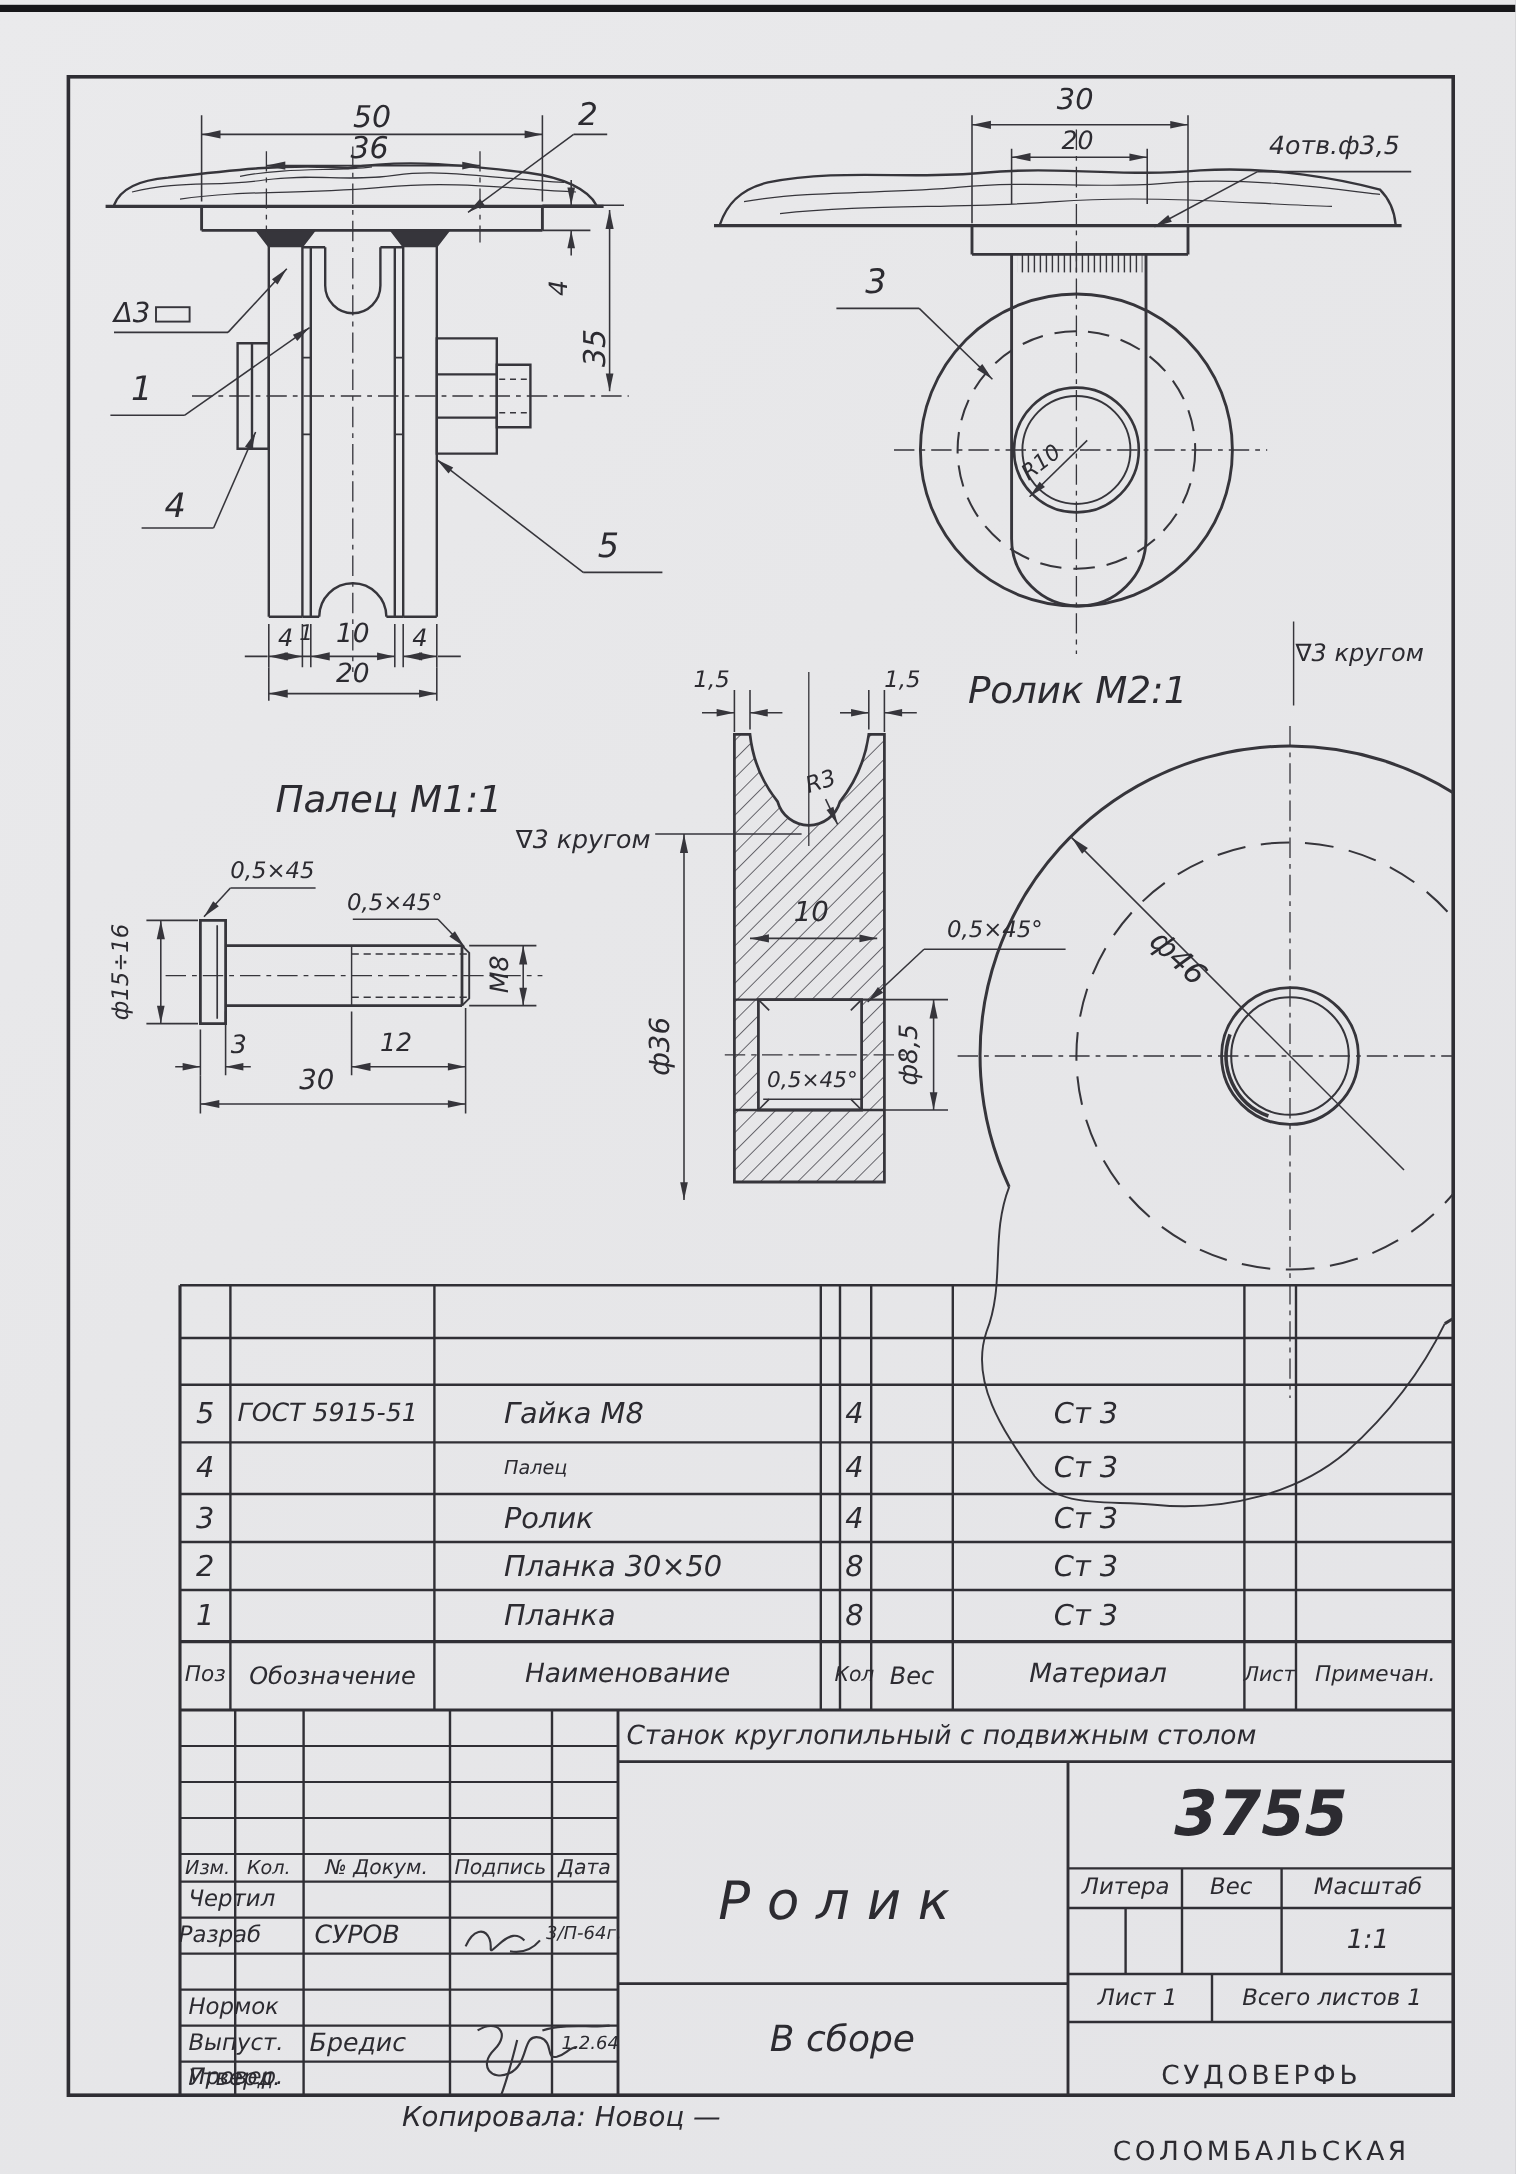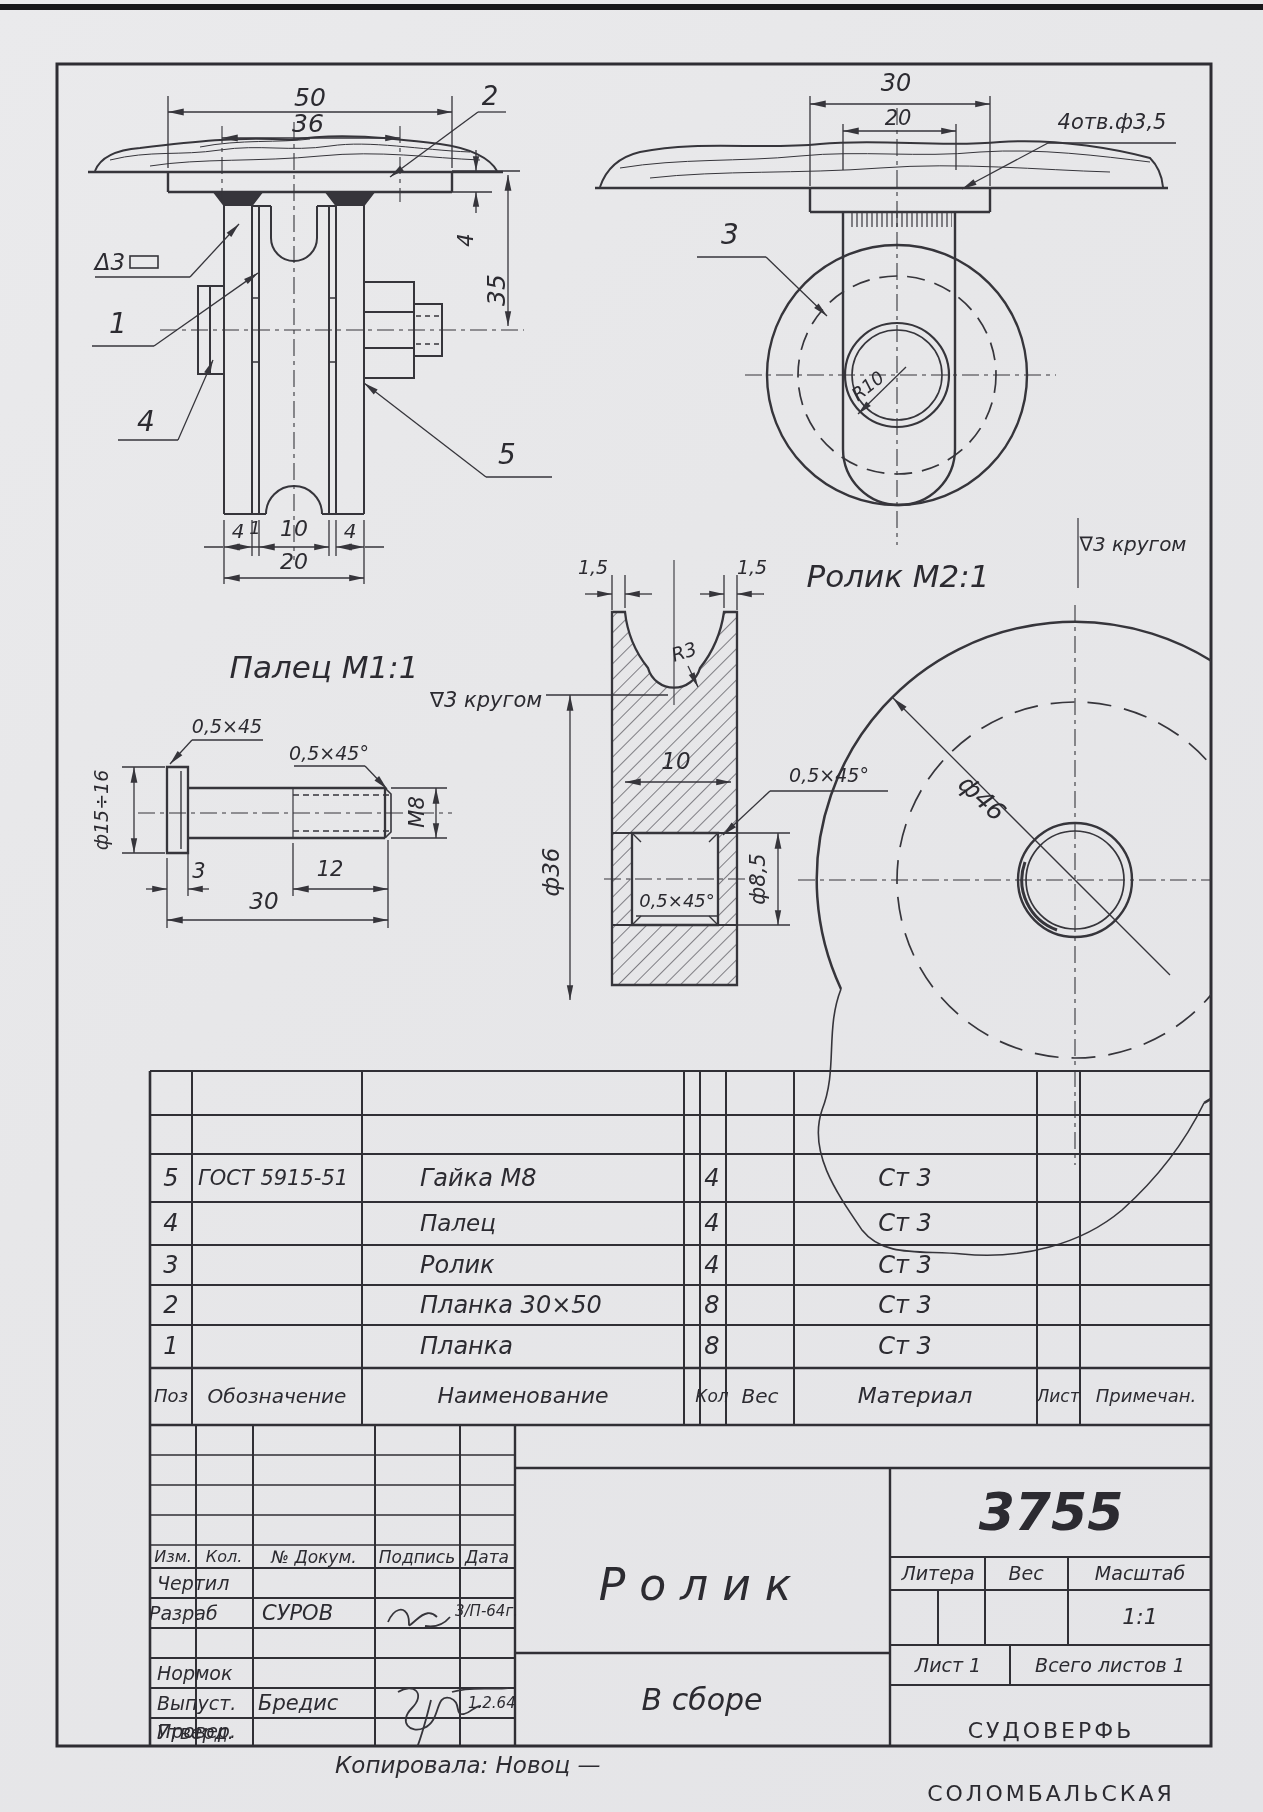--- a/index.html
+++ b/index.html
@@ -262,21 +262,21 @@
   <div class="lb" style="left:1133px;top:544px;font-size:20px">∇3 кругом</div>
   <div class="lb" style="left:982px;top:798px;font-size:25px;transform:translate(-50%,-50%) rotate(43deg)">ф46</div>
 
   <div class="lb" style="left:171px;top:1178px;font-size:24px">5</div>
   <div class="la" style="left:198px;top:1178px;font-size:21px">ГОСТ 5915-51</div>
   <div class="la" style="left:420px;top:1178px;font-size:24px">Гайка  М8</div>
   <div class="lb" style="left:712px;top:1178px;font-size:24px">4</div>
   <div class="lb" style="left:905px;top:1178px;font-size:24px">Ст 3</div>
 
   <div class="lb" style="left:171px;top:1223px;font-size:24px">4</div>
-  <div class="la" style="left:420px;top:1223px;font-size:23px">Палец</div>
+  <div class="la" style="left:420px;top:1223px;font-size:16px">Палец</div>
   <div class="lb" style="left:712px;top:1223px;font-size:24px">4</div>
   <div class="lb" style="left:905px;top:1223px;font-size:24px">Ст 3</div>
 
   <div class="lb" style="left:171px;top:1265px;font-size:24px">3</div>
   <div class="la" style="left:420px;top:1265px;font-size:24px">Ролик</div>
   <div class="lb" style="left:712px;top:1265px;font-size:24px">4</div>
   <div class="lb" style="left:905px;top:1265px;font-size:24px">Ст 3</div>
 
   <div class="lb" style="left:171px;top:1305px;font-size:24px">2</div>
   <div class="la" style="left:420px;top:1305px;font-size:24px">Планка  30×50</div>
@@ -290,20 +290,21 @@
 
   <div class="lb" style="left:171px;top:1396px;font-size:18px">Поз</div>
   <div class="lb" style="left:277px;top:1396px;font-size:20px">Обозначение</div>
   <div class="lb" style="left:523px;top:1396px;font-size:22px">Наименование</div>
   <div class="lb" style="left:712px;top:1396px;font-size:17px">Кол</div>
   <div class="lb" style="left:760px;top:1396px;font-size:20px">Вес</div>
   <div class="lb" style="left:915px;top:1396px;font-size:22px">Материал</div>
   <div class="lb" style="left:1058px;top:1396px;font-size:17px">Лист</div>
   <div class="lb" style="left:1146px;top:1396px;font-size:18px">Примечан.</div>
 
+  <div class="la" style="left:522px;top:1447px;font-size:22px">Станок круглопильный с подвижным столом</div>
   <div class="lb" style="left:702px;top:1585px;font-size:44px;letter-spacing:14px">Ролик</div>
   <div class="lb bd" style="left:1051px;top:1512px;font-size:52px">3755</div>
   <div class="lb" style="left:702px;top:1700px;font-size:30px">В сборе</div>
 
   <div class="lb" style="left:938px;top:1573px;font-size:19px">Литера</div>
   <div class="lb" style="left:1026px;top:1573px;font-size:19px">Вес</div>
   <div class="lb" style="left:1140px;top:1573px;font-size:19px">Масштаб</div>
   <div class="lb" style="left:1140px;top:1617px;font-size:22px">1:1</div>
   <div class="lb" style="left:948px;top:1665px;font-size:19px">Лист 1</div>
   <div class="lb" style="left:1110px;top:1665px;font-size:19px">Всего листов 1</div>

